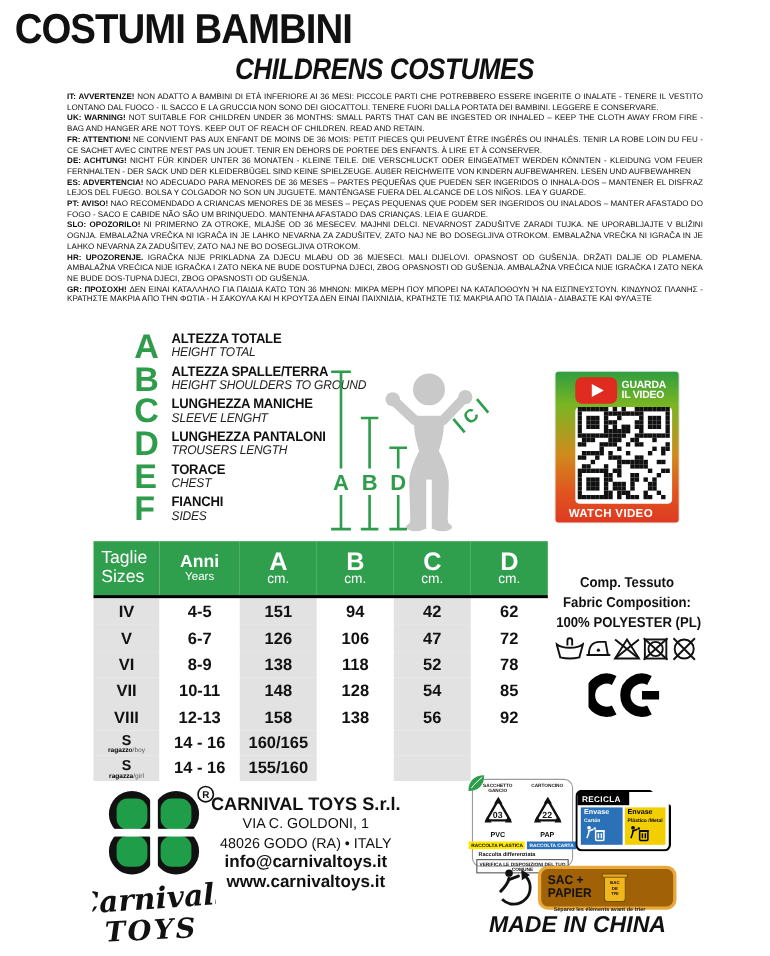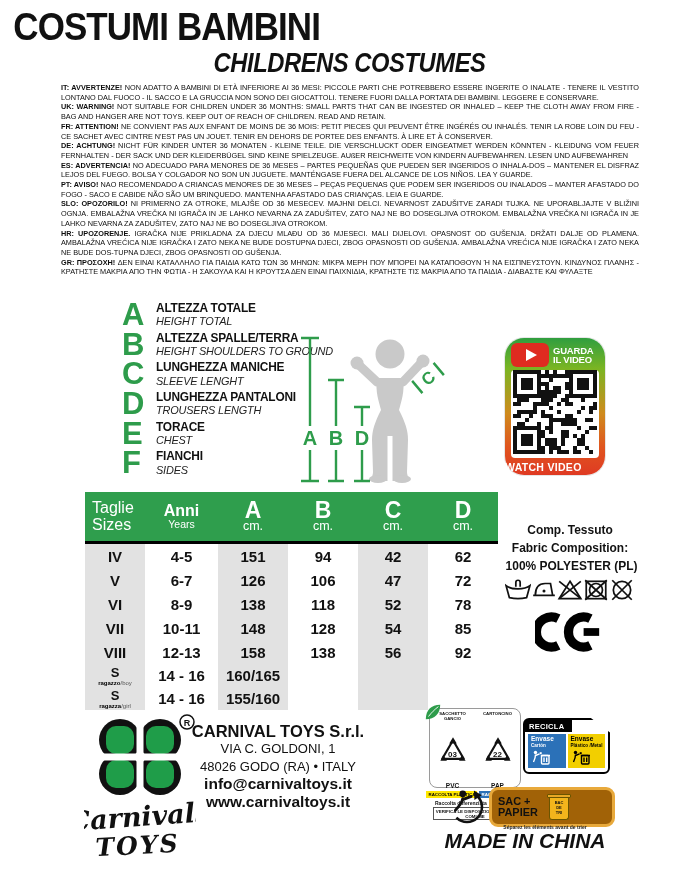--- a/index.html
+++ b/index.html
@@ -22,23 +22,23 @@
   .legend-item{display:flex;align-items:flex-start;height:29.7px;}
   .leg-letter{width:34px;font-size:31px;font-weight:800;color:#2E9C4B;line-height:.85;flex:0 0 34px;}
   .leg-labels{transform:scaleX(.95);transform-origin:left top;}
   .leg-it{font-size:12.5px;font-weight:800;letter-spacing:-.2px;line-height:1.05;}
   .leg-en{font-size:11.5px;font-style:italic;font-weight:500;color:#222;letter-spacing:-.2px;line-height:1.1;}
 
   
   .diagram{position:absolute;left:293px;top:330px;}
 
   
-  .qr-badge{position:absolute;left:505px;top:338px;width:100px;height:137px;border-radius:19px;
+  .qr-badge{position:absolute;left:505px;top:338px;width:100px;height:137px;border-radius:3px;
     background:linear-gradient(180deg,#2f9e3f 0%,#7ab523 22%,#cf8b1d 55%,#e0541f 80%,#df3a23 100%);
-    box-shadow:0 0 0 1px #e6e6e6;}
+    box-shadow:0 0 0 1px #e6e6e6;padding-left:12px;}
   .vb-top{display:flex;align-items:center;gap:4px;padding:5px 6px 0 6px;}
   .yt{width:38px;height:24px;background:#DF2B20;border-radius:6px;position:relative;flex:0 0 38px;}
   .yt::after{content:"";position:absolute;left:15px;top:6px;border-left:11px solid #fff;border-top:6px solid transparent;border-bottom:6px solid transparent;}
   .vb-toptext{color:#fff;font-size:9.5px;font-weight:900;line-height:1;letter-spacing:-.2px;}
   .qr-white{width:88px;height:88px;background:#fff;border-radius:4px;margin:3px auto 0 auto;display:flex;align-items:center;justify-content:center;}
   .vb-bottom{color:#fff;font-size:10.5px;font-weight:900;margin-top:3px;letter-spacing:.3px;}
 
   
   .size-table{position:absolute;left:85px;top:492px;width:413px;display:grid;
     grid-template-columns:60px 73px 70px 70px 70px 70px;
@@ -70,21 +70,21 @@
   .address{position:absolute;left:178px;top:723px;width:200px;text-align:center;line-height:17.4px;}
   .addr-name{font-size:16.5px;font-weight:800;}
   .addr-line{font-size:13px;font-weight:500;}
   .addr-bold{font-size:15.5px;font-weight:800;}
 
   .itbox{position:absolute;left:429px;top:708px;width:90px;height:78px;background:#fff;border:1.2px solid #9a9a9a;border-radius:8px;}
   .leaf{position:absolute;left:-6px;top:-6px;}
   .it-cols{display:flex;justify-content:space-around;padding-top:3px;}
   .it-col{width:42px;text-align:center;}
   .it-label{font-size:4.3px;font-weight:800;line-height:1.1;min-height:9px;text-transform:uppercase;}
-  .mobius{position:relative;width:28px;height:29px;margin:16px auto;}
+  .mobius{position:relative;width:28px;height:29px;margin:3px auto;}
   .mob-num{position:absolute;left:0;right:0;top:12.5px;font-size:8px;font-weight:800;text-align:center;}
   .mob-mat{font-size:6.5px;font-weight:800;margin-top:0;}
   .tags{display:flex;justify-content:center;gap:2px;margin-top:2px;}
   .tag{font-size:4.4px;font-weight:800;padding:1px 2px;white-space:nowrap;}
   .tag-yellow{background:#FFE800;color:#000;}
   .tag-blue{background:#2B71B8;color:#fff;}
   .it-note1{font-size:5px;font-weight:800;text-align:left;margin:2px 0 0 5px;}
   .it-note2{font-size:4.4px;font-weight:800;border:.8px solid #555;margin:1px 3px 0 3px;padding:.5px 1px;text-align:center;}
 
   .recicla{position:absolute;left:523px;top:718px;width:87px;height:56px;background:#fff;border:2.5px solid #000;border-radius:6px;

